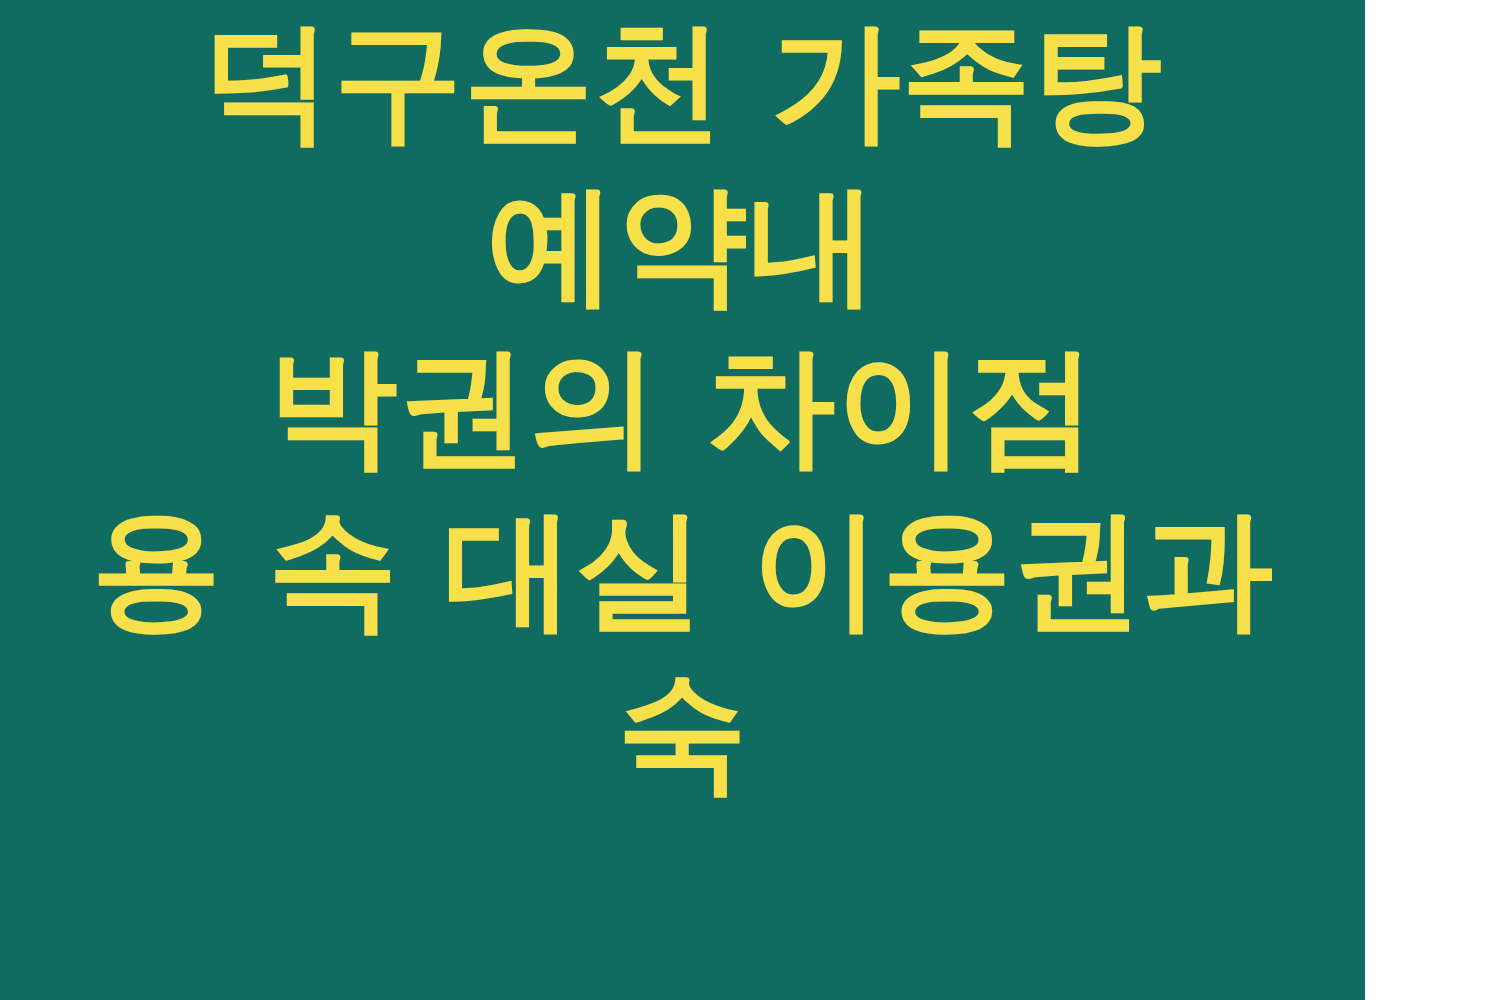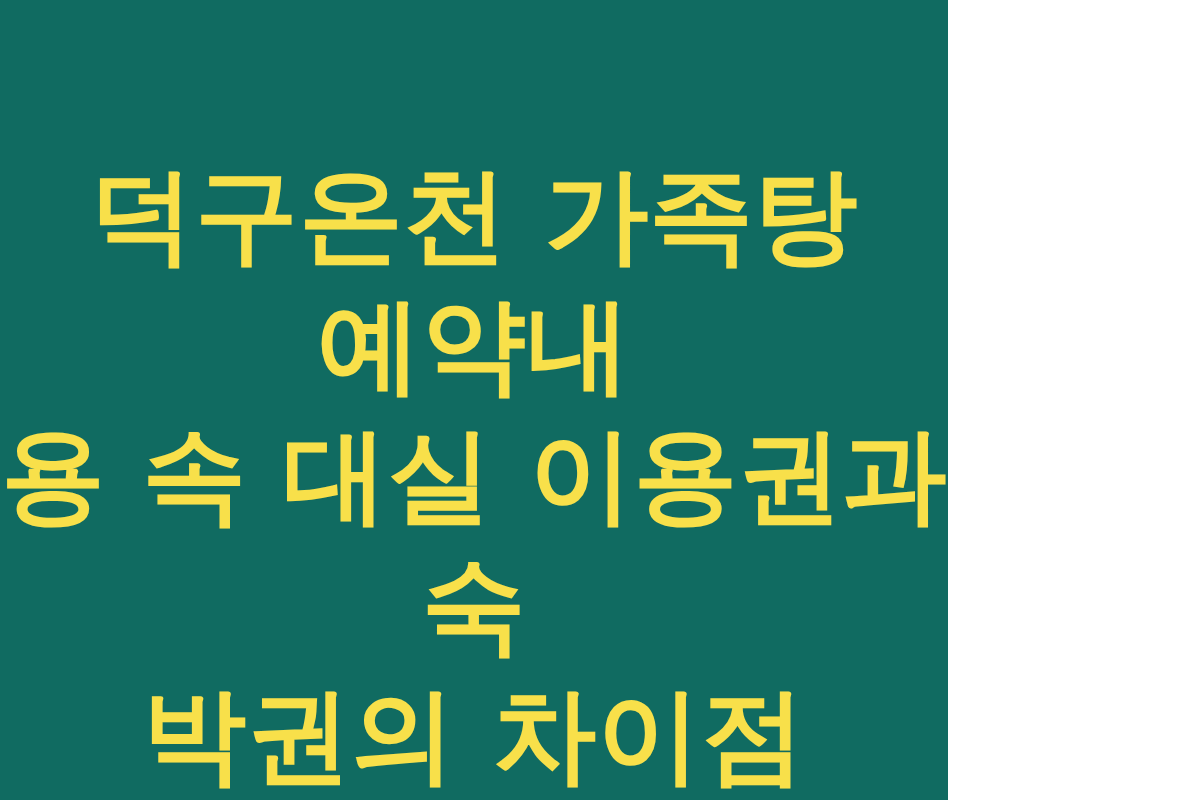--- a/index.html
+++ b/index.html
@@ -10,25 +10,25 @@
 
   body {
     width: 1200px;
     height: 800px;
     overflow: hidden;
     font-family: "Liberation Sans", "DejaVu Sans", sans-serif;
   }
 
   #title-card {
     position: relative;
-    width: 948px;
+    width: 1092px;
     height: 800px;
     box-sizing: border-box;
     display: flex;
-    align-items: flex-end;
+    align-items: flex-start;
     justify-content: center;
     background: #106B61;
   }
 
   #headline {
     width: 1060px;
     margin: 0;
     padding: 0;
     text-align: center;
     font-family: "DejaVu Sans", "Liberation Sans", sans-serif;
@@ -46,16 +46,16 @@
   #headline .line {
     display: block;
   }
 </style>
 </head>
 <body>
 
 <div id="title-card" style="background: rgb(16, 107, 97);">
   <h1 id="headline" style="color: rgb(248, 224, 74);">
     <span class="line">덕구온천 가족탕 예약내</span>
+    <span class="line">박권의 차이점</span>
     <span class="line">용 속 대실 이용권과 숙</span>
-    <span class="line">박권의 차이점</span>
   </h1>
 </div>
 
 </body></html>

